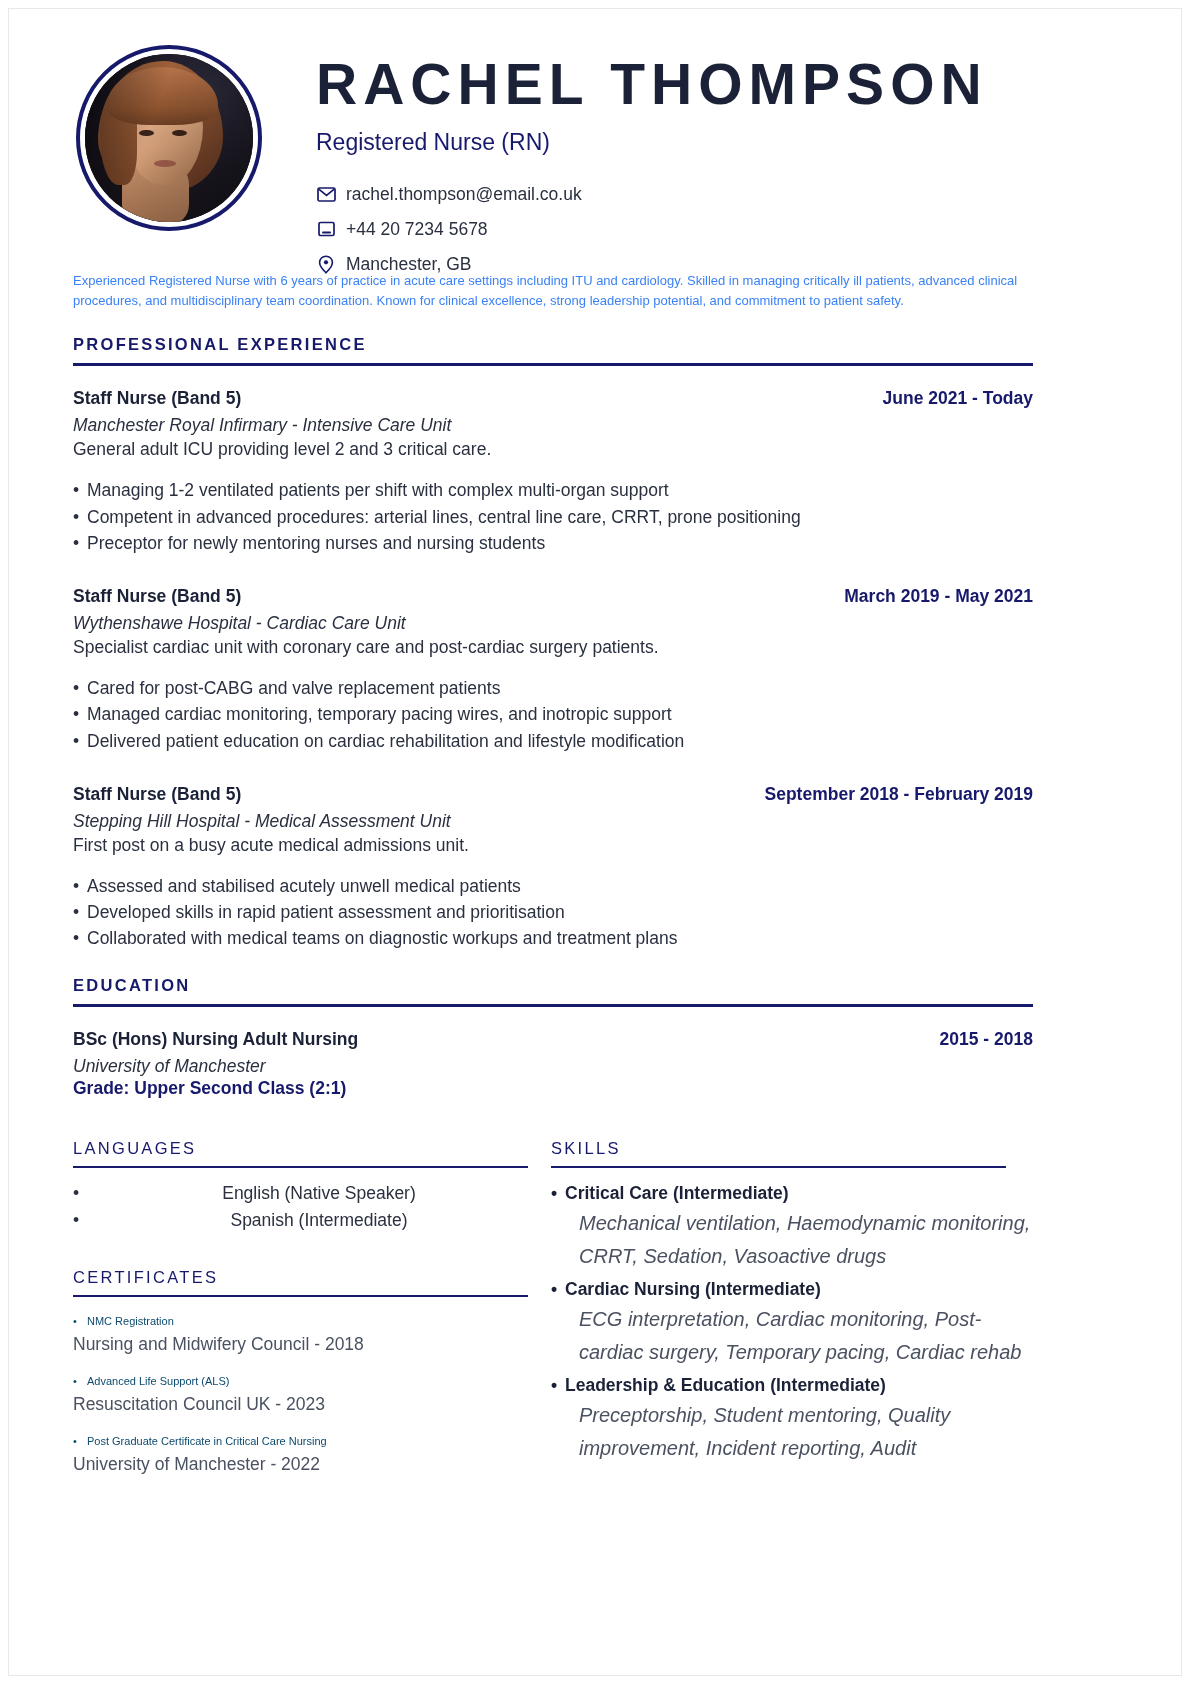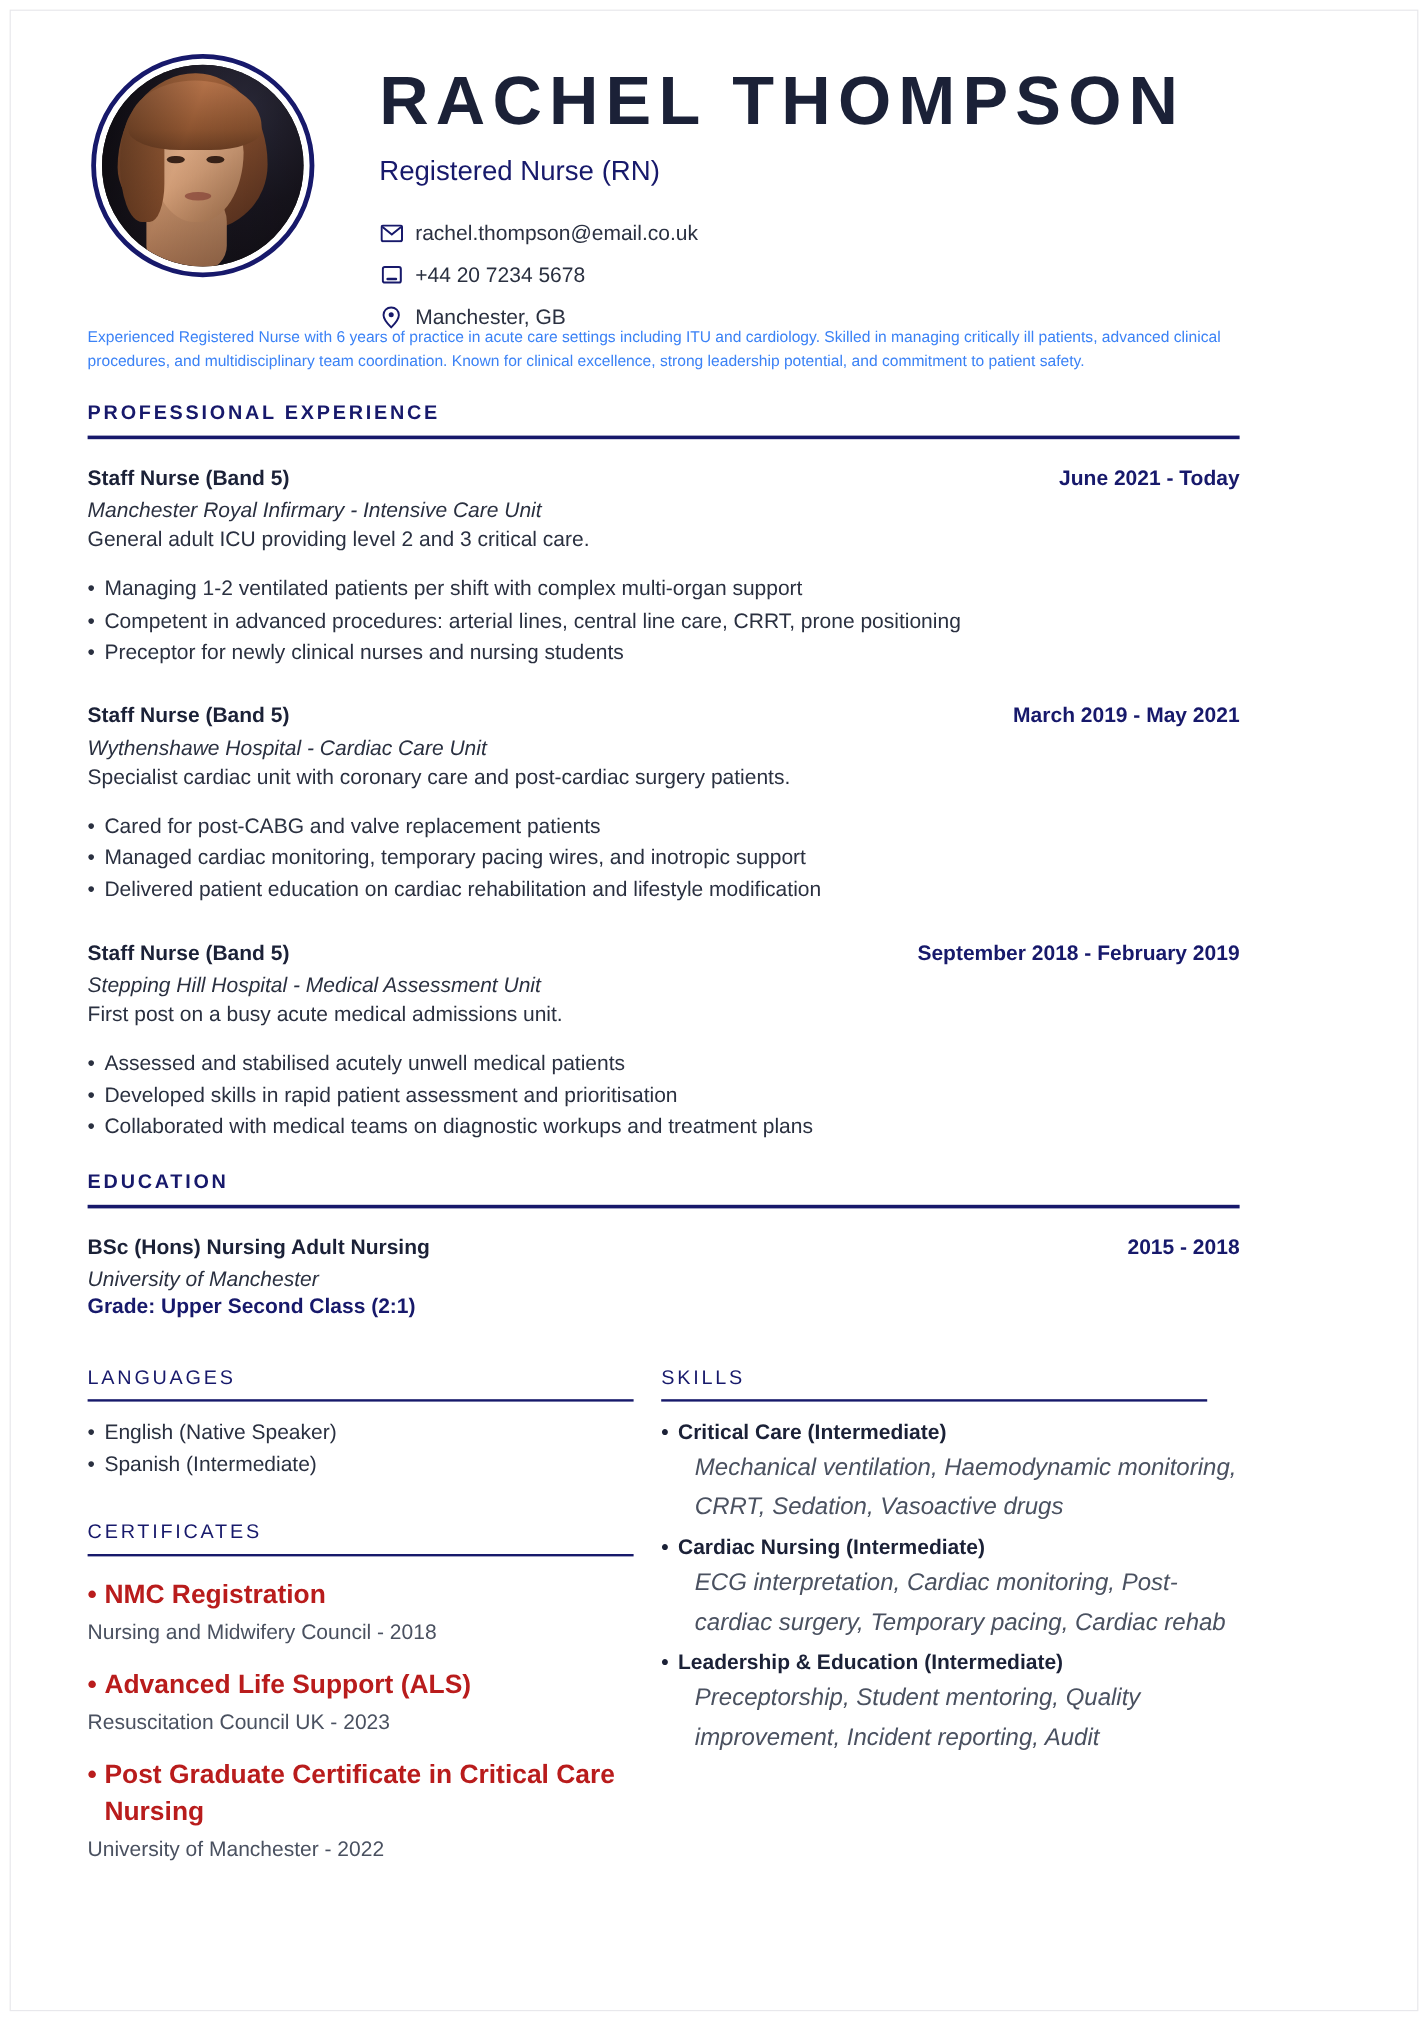--- a/index.html
+++ b/index.html
@@ -261,34 +261,35 @@
     color: #17196b;
     padding-bottom: 8px;
   }
 
   .list-item {
     font-size: 17.5px;
     color: #2a3040;
     line-height: 1.55;
     padding-left: 14px;
     position: relative;
+    text-align: center;
   }
   .list-item::before {
     content: "•";
     position: absolute;
     left: 0;
     top: 0;
   }
   .plain-list { margin-top: 12px; }
 
   .cert-block { margin-top: 17px; }
   .cert-name {
-    font-size: 22px;
-    font-weight: 700;
-    color: #b91c1c;
+    font-size: 11px;
+    font-weight: 400;
+    color: #0c4a6e;
     padding-left: 14px;
     position: relative;
     line-height: 1.4;
   }
   .cert-name::before {
     content: "•";
     position: absolute;
     left: 0;
     top: 0;
   }
@@ -397,21 +398,21 @@
       <div class="entry">
         <div class="entry-head">
           <span class="entry-role">Staff Nurse (Band 5)</span>
           <span class="entry-date">June 2021 - Today</span>
         </div>
         <div class="entry-org">Manchester Royal Infirmary - Intensive Care Unit</div>
         <div class="entry-desc">General adult ICU providing level 2 and 3 critical care.</div>
         <div class="bullets">
           <div class="bullet">Managing 1-2 ventilated patients per shift with complex multi-organ support</div>
           <div class="bullet">Competent in advanced procedures: arterial lines, central line care, CRRT, prone positioning</div>
-          <div class="bullet">Preceptor for newly clinical nurses and nursing students</div>
+          <div class="bullet">Preceptor for newly mentoring nurses and nursing students</div>
         </div>
       </div>
 
       <div class="entry" style="margin-top:30px;">
         <div class="entry-head">
           <span class="entry-role">Staff Nurse (Band 5)</span>
           <span class="entry-date">March 2019 - May 2021</span>
         </div>
         <div class="entry-org">Wythenshawe Hospital - Cardiac Care Unit</div>
         <div class="entry-desc">Specialist cardiac unit with coronary care and post-cardiac surgery patients.</div>

